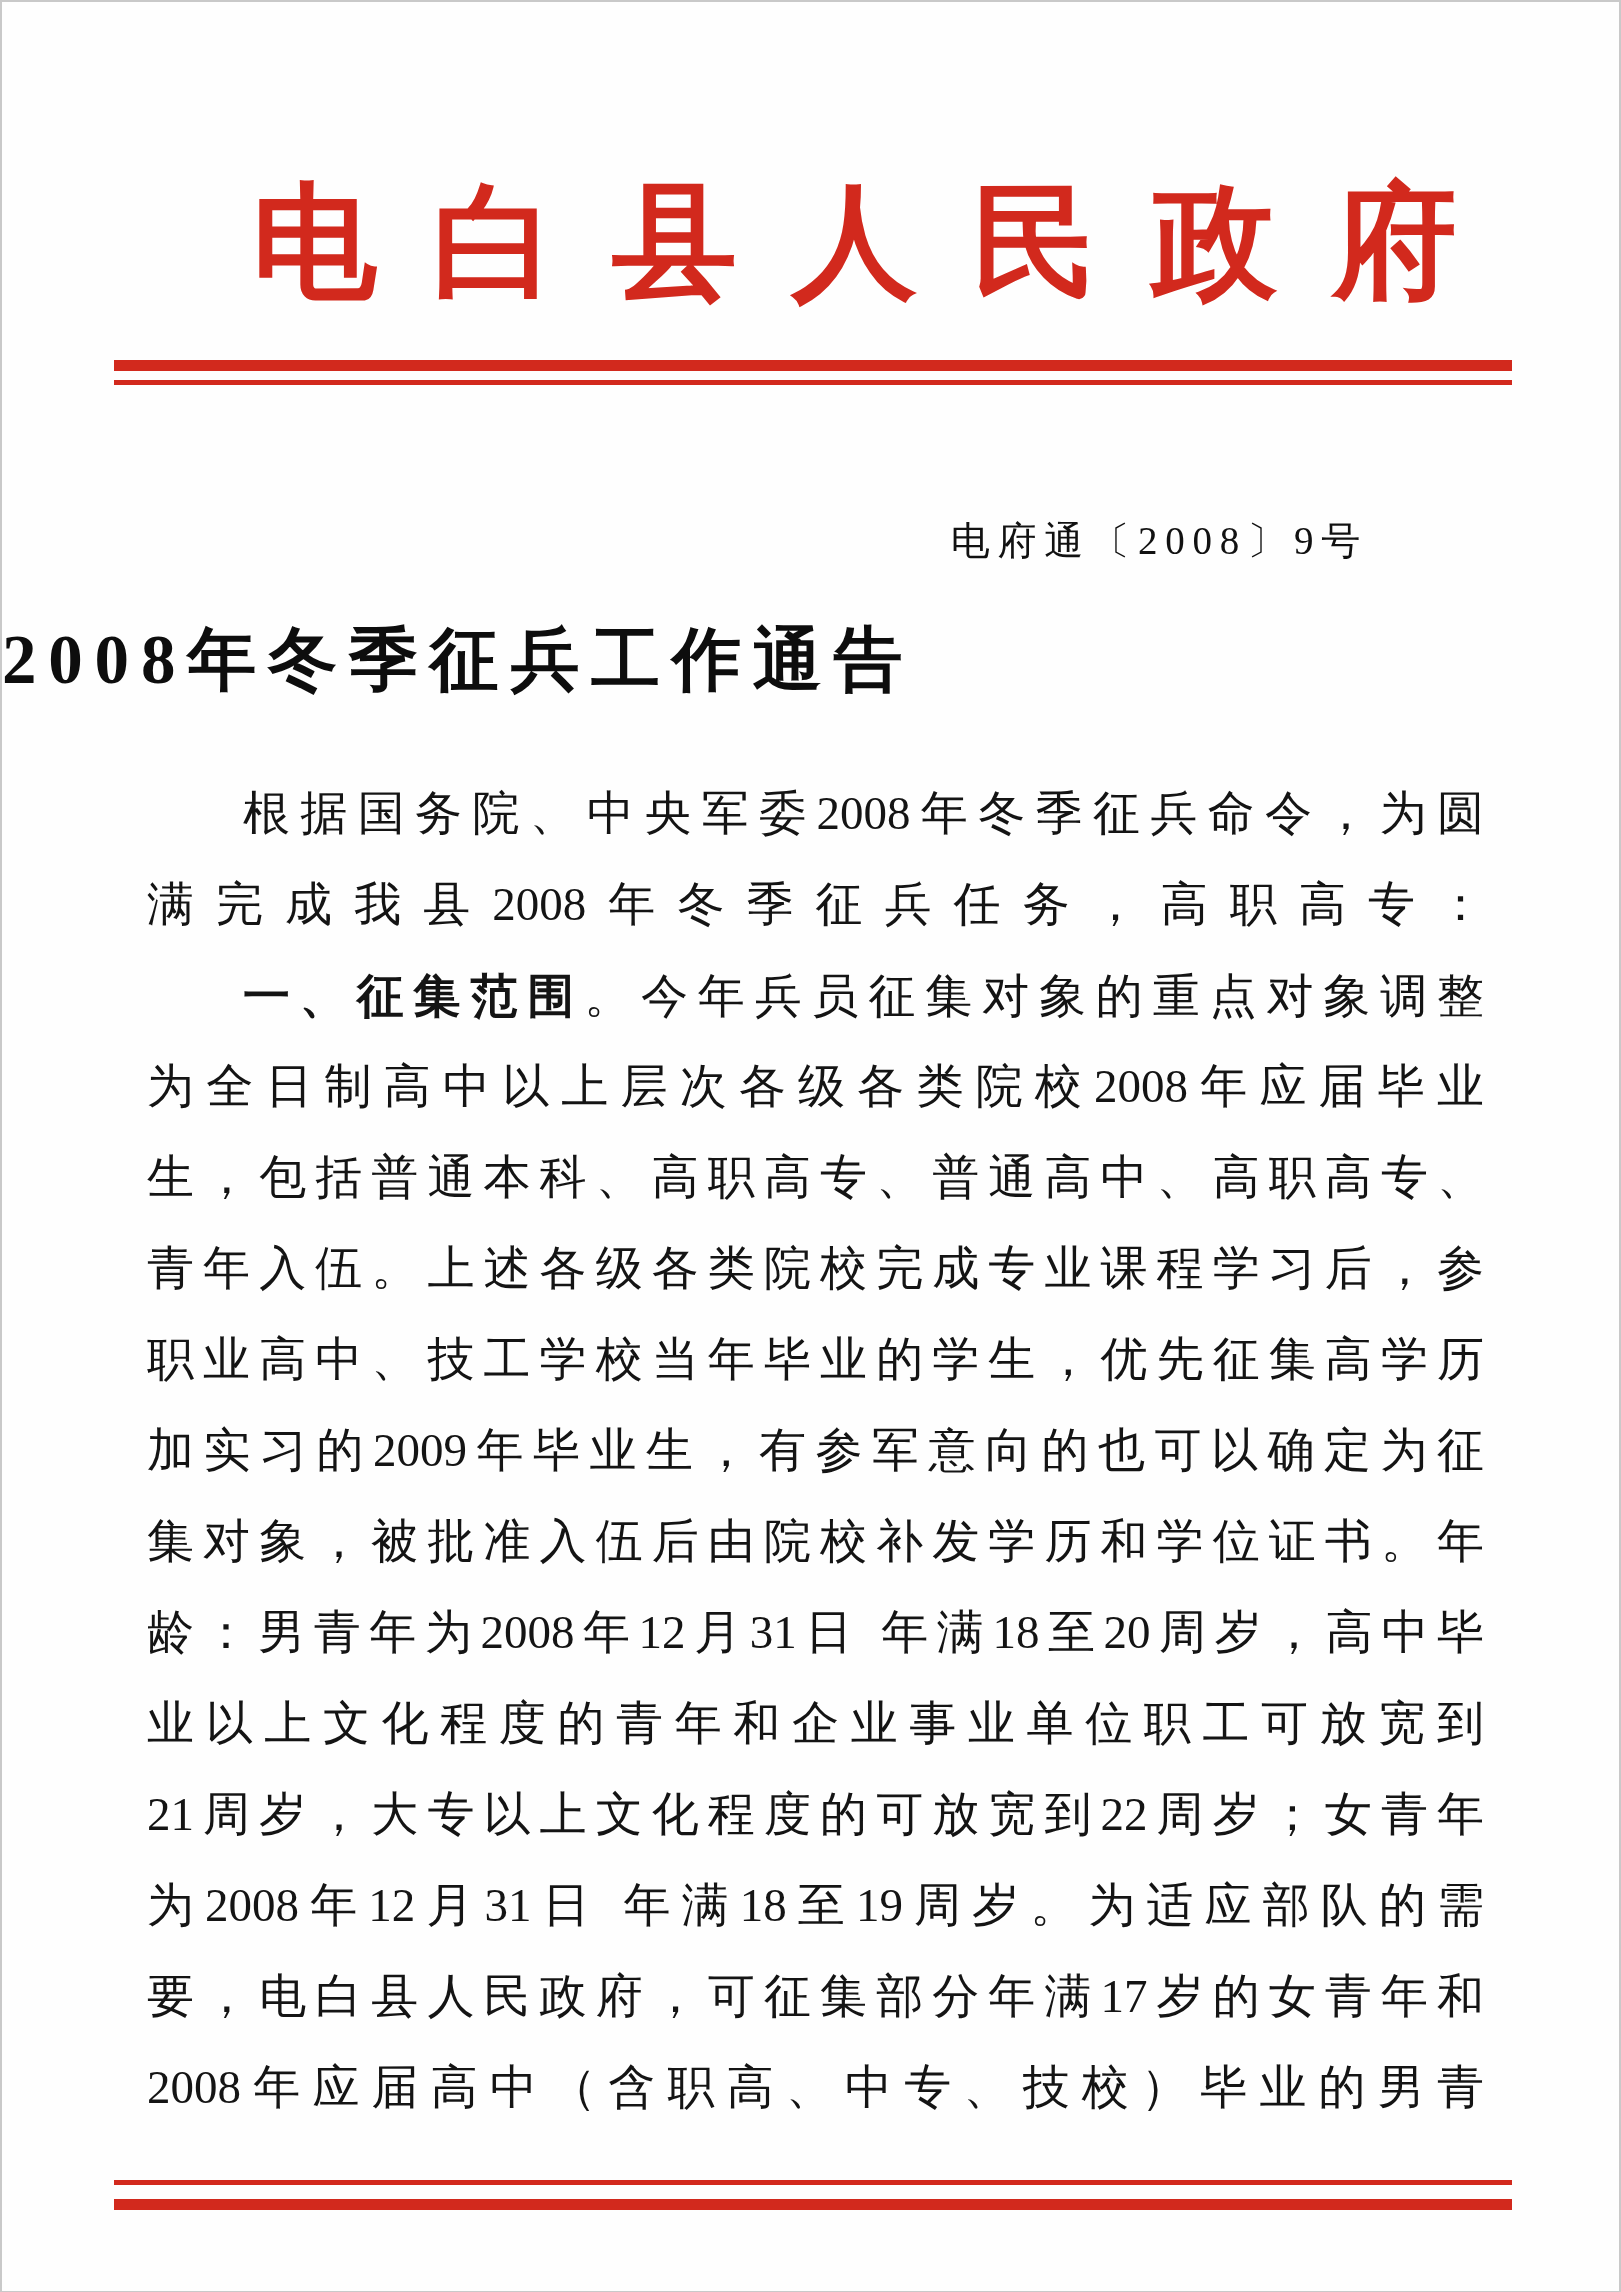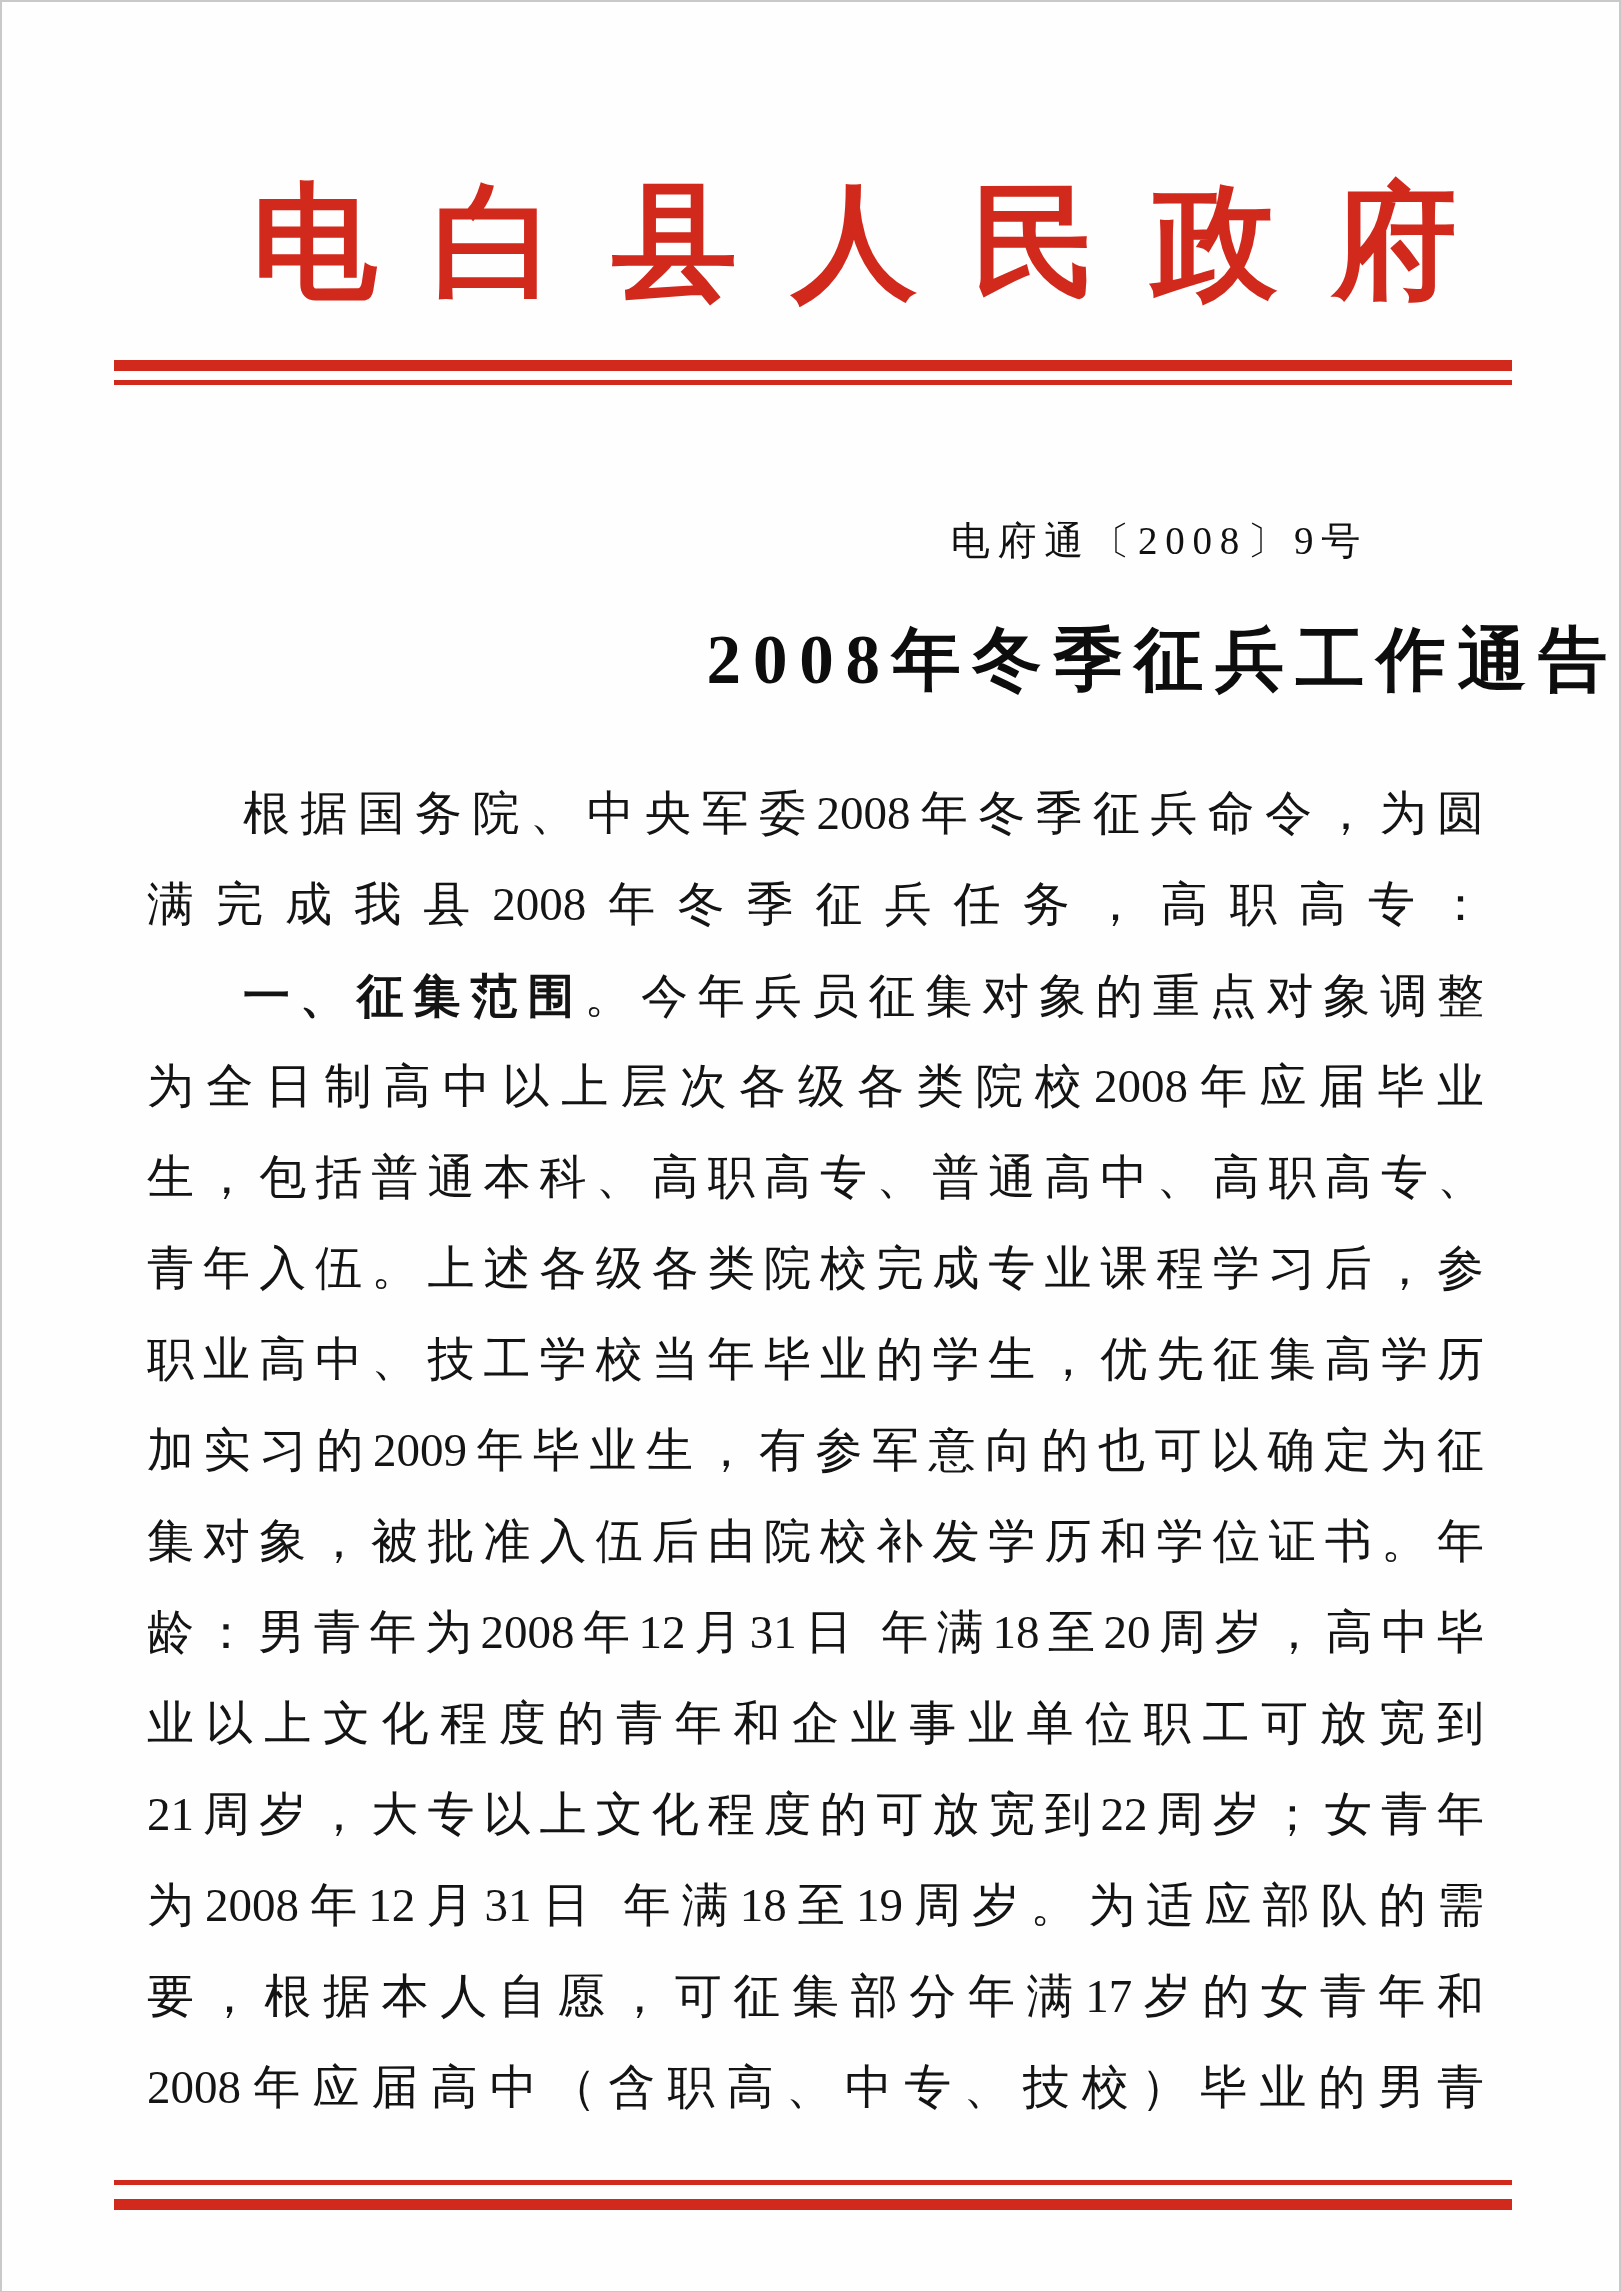--- a/index.html
+++ b/index.html
@@ -52,21 +52,21 @@
     letter-spacing: 7.8px;
     white-space: nowrap;
     color: #111;
     text-align: center;
   }
   .doc-title {
     position: absolute;
     top: 612px;
     left: 0;
     width: 100%;
-    text-align: right;
+    text-align: left;
     font-size: 69px;
     font-weight: bold;
     letter-spacing: 11.8px;
     white-space: nowrap;
     color: #0d0d0d;
   }
   .body-text {
     position: absolute;
     top: 766px;
     left: 145px;
@@ -110,21 +110,21 @@
     <div class="line">为全日制高中以上层次各级各类院校2008年应届毕业</div>
     <div class="line">生，包括普通本科、高职高专、普通高中、高职高专、</div>
     <div class="line">青年入伍。上述各级各类院校完成专业课程学习后，参</div>
     <div class="line">职业高中、技工学校当年毕业的学生，优先征集高学历</div>
     <div class="line">加实习的2009年毕业生，有参军意向的也可以确定为征</div>
     <div class="line">集对象，被批准入伍后由院校补发学历和学位证书。年</div>
     <div class="line">龄：男青年为2008年12月31日 年满18至20周岁，高中毕</div>
     <div class="line">业以上文化程度的青年和企业事业单位职工可放宽到</div>
     <div class="line">21周岁，大专以上文化程度的可放宽到22周岁；女青年</div>
     <div class="line">为2008年12月31日 年满18至19周岁。为适应部队的需</div>
-    <div class="line">要，根据本人自愿，可征集部分年满17岁的女青年和</div>
+    <div class="line">要，电白县人民政府，可征集部分年满17岁的女青年和</div>
     <div class="line">2008年应届高中（含职高、中专、技校）毕业的男青</div>
 
   </div>
 
   <div class="rule thin bottom-thin"></div>
   <div class="rule thick bottom-thick"></div>
 
 </div>
 
 

